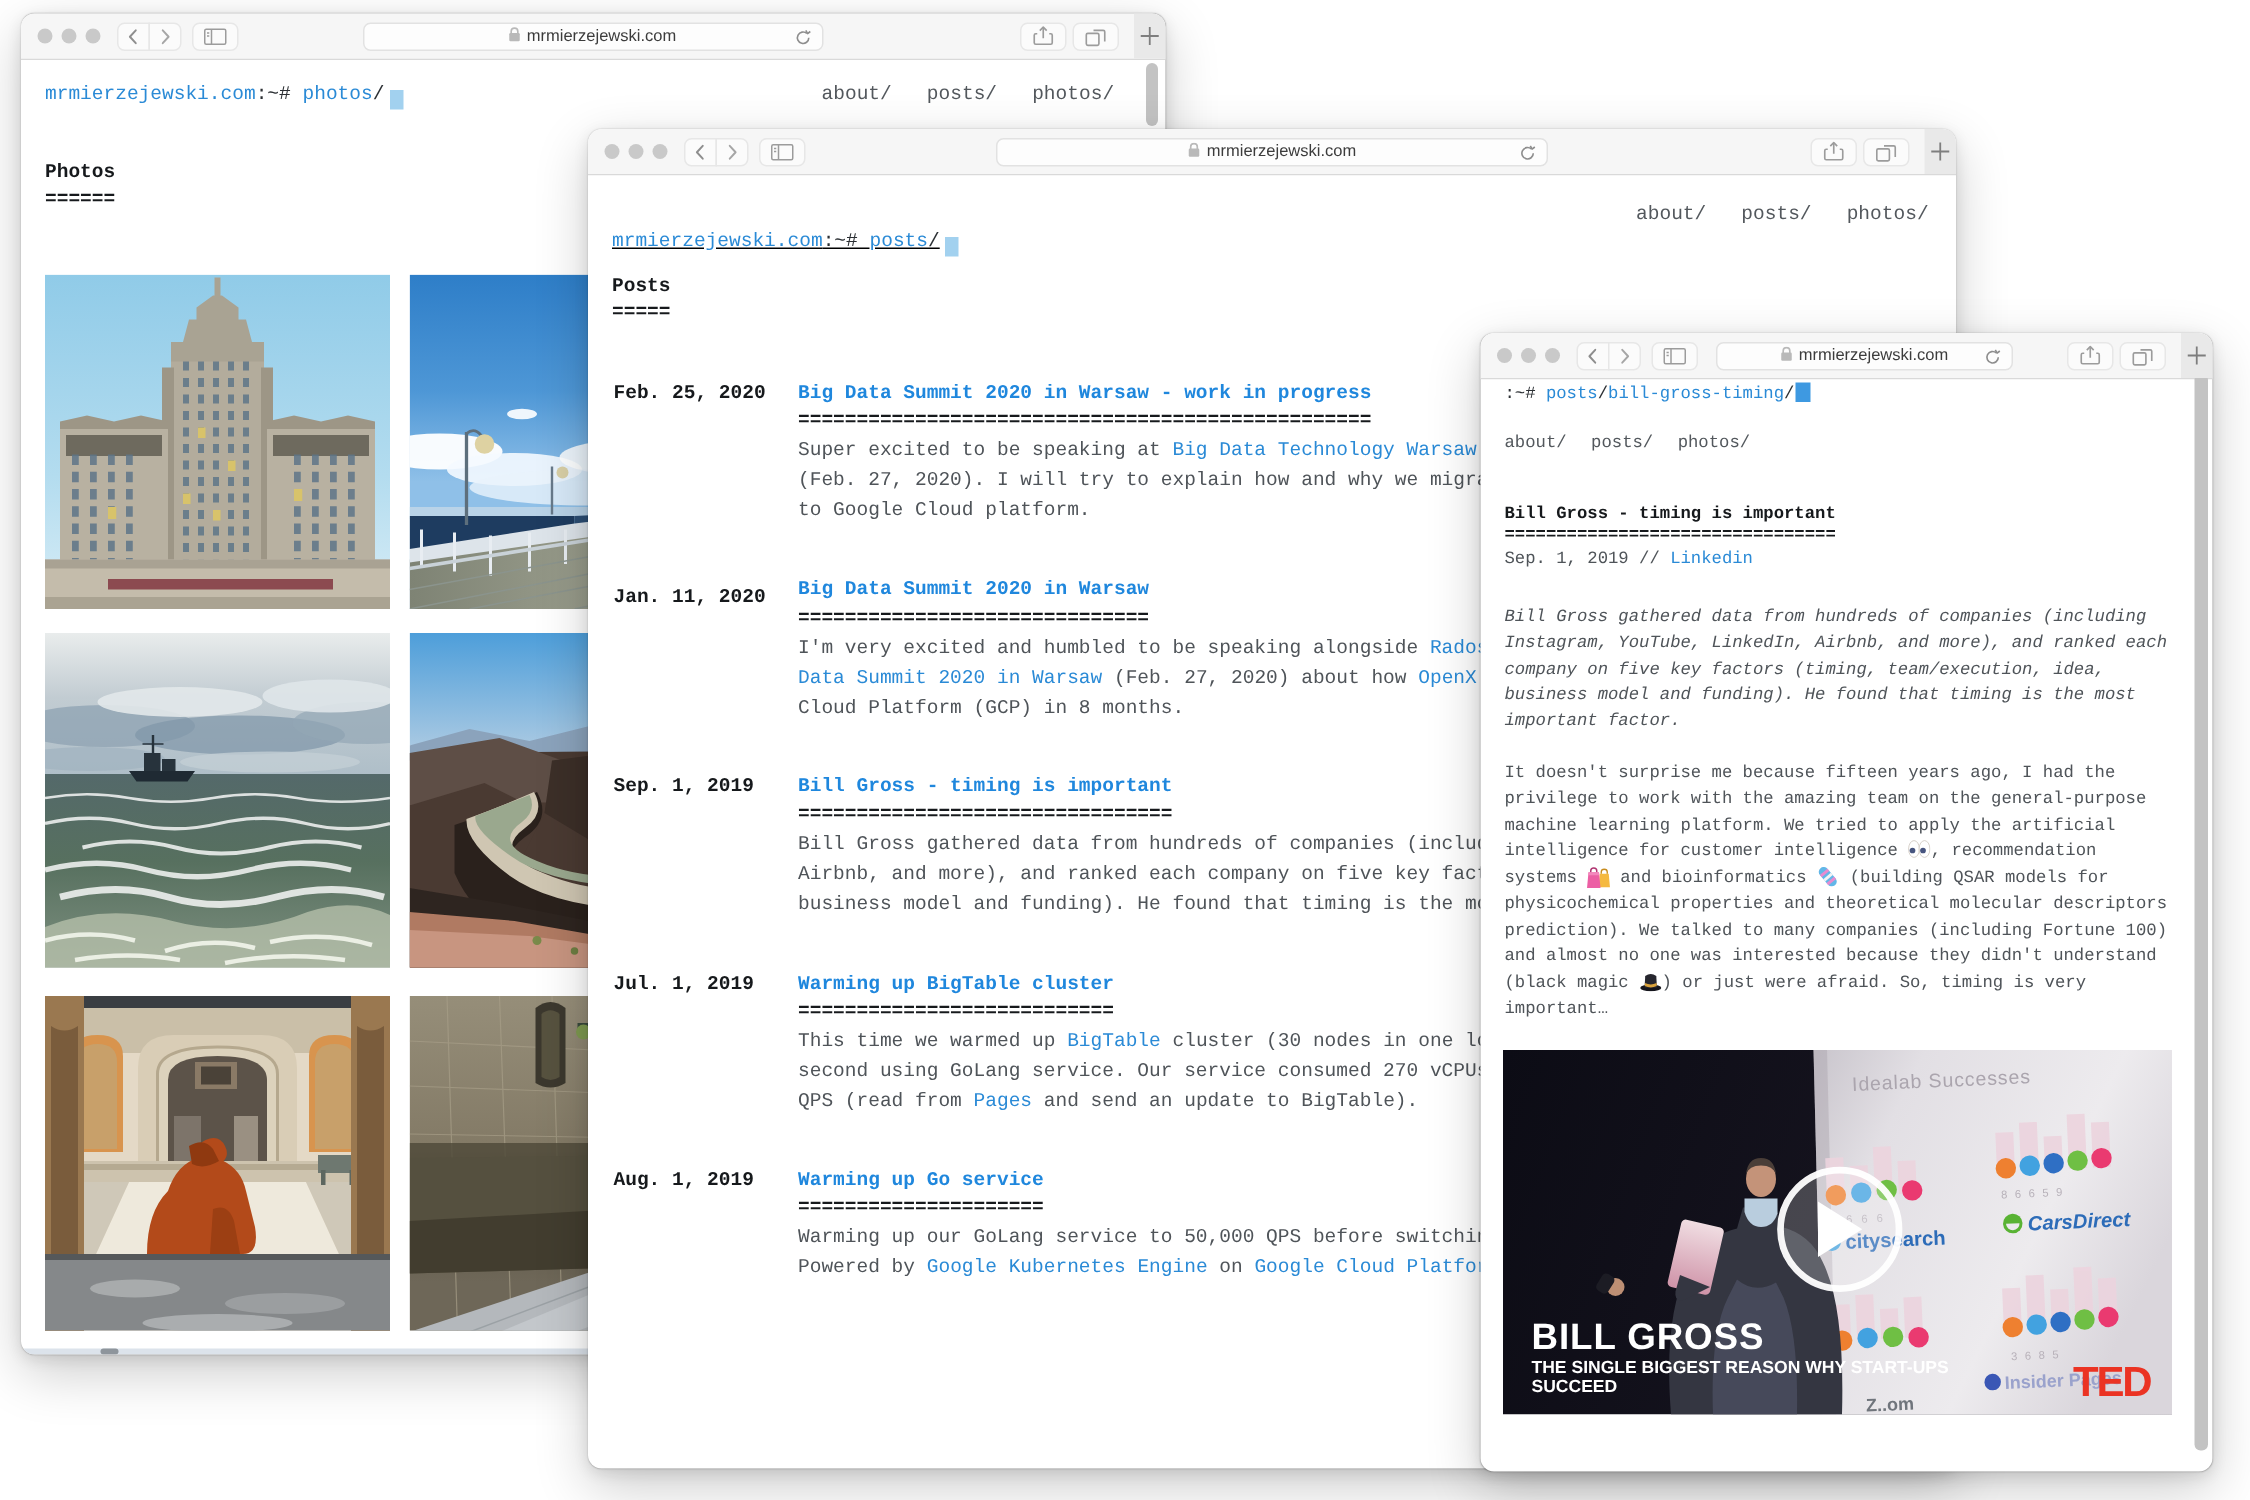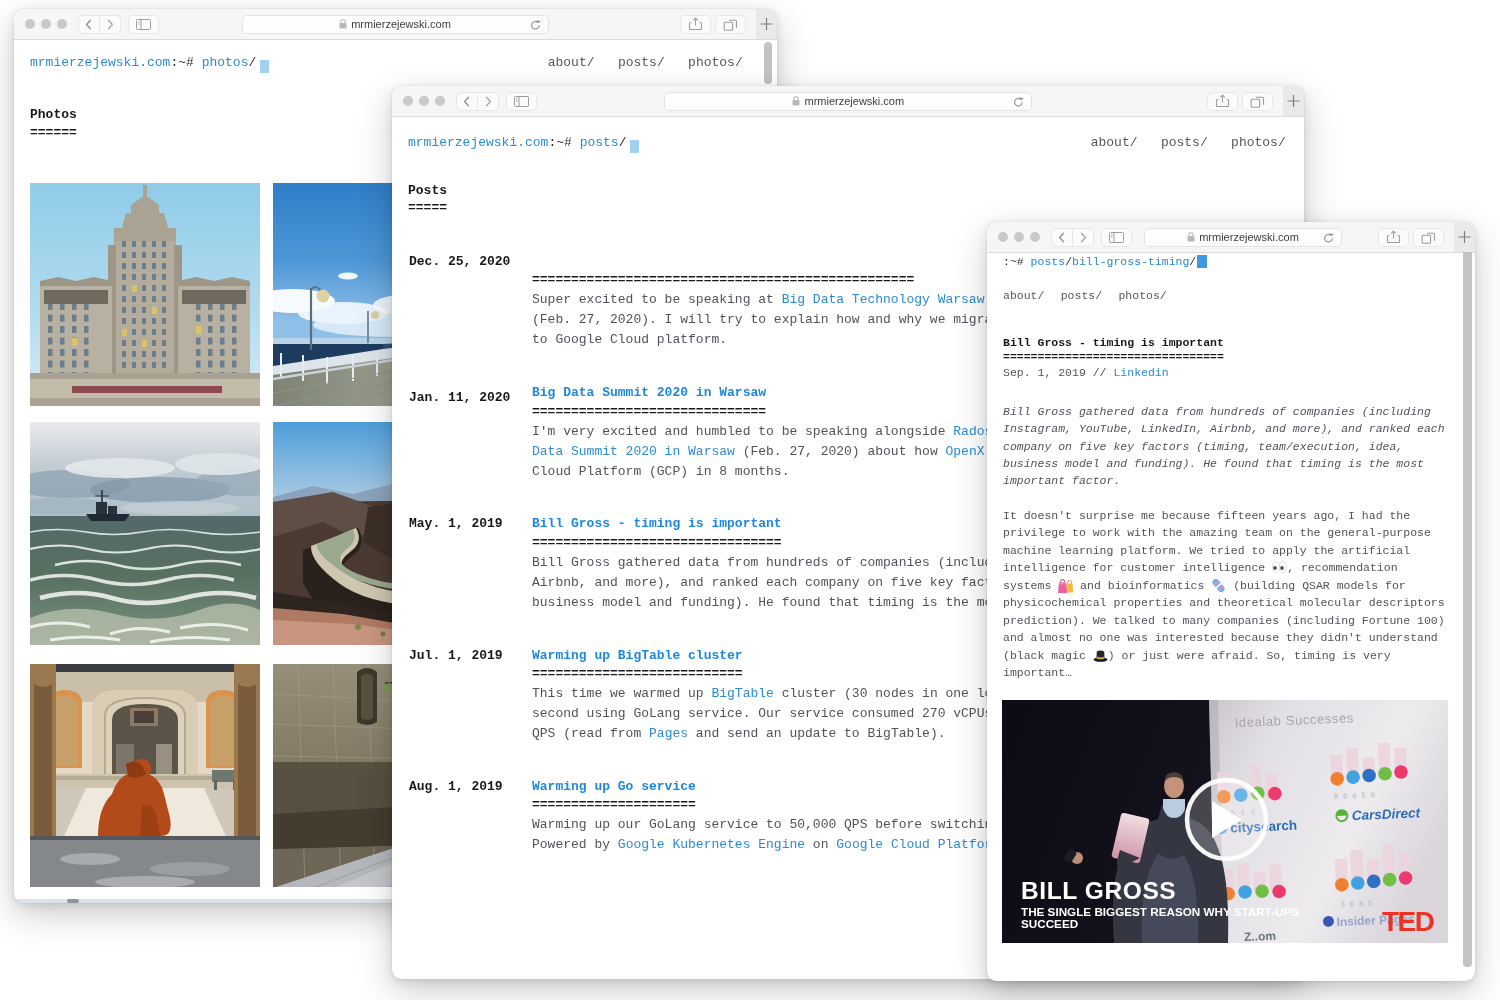--- a/index.html
+++ b/index.html
@@ -473,35 +473,36 @@
       </div>
   <div class="plus"><svg width="21" height="30" viewBox="0 0 21 30">
           <line x1="4.5" y1="15" x2="16.5" y2="15" stroke="#7e7e7e" stroke-width="1.2"></line>
           <line x1="10.5" y1="9" x2="10.5" y2="21" stroke="#7e7e7e" stroke-width="1.2"></line>
         </svg></div>
 </div>
 </div>
 
 <div class="win" style="left:392px;top:86px;width:912px;height:893px;z-index:2;">
 <div class="winclip">
-  <div class="t" style="left:16px;top:47px;"><span class="m13"><span class="lnk">mrmierzejewski.com</span><span style="color:#2b2f33">:~# </span><span class="lnk">posts</span><span style="color:#2b2f33">/</span><span class="cur1"></span></span></div>
+  <div class="t" style="left:16px;top:65px;text-decoration:underline;"><span class="m13"><span class="lnk">mrmierzejewski.com</span><span style="color:#2b2f33">:~# </span><span class="lnk">posts</span><span style="color:#2b2f33">/</span><span class="cur1"></span></span></div>
   <div class="t m13" style="left:698.7px;top:47px;color:#53585d;">about/   posts/   photos/</div>
   <div class="t b13" style="left:16px;top:94.5px;">Posts</div>
   <div class="t b13" style="left:16px;top:112.1px;">=====</div>
 
-  <div class="t b13" style="left:17px;top:165.9px;">Dec. 25, 2020</div>
+  <div class="t b13" style="left:17px;top:165.9px;">Feb. 25, 2020</div>
+  <div class="t b13 blnk" style="left:140px;top:165.9px;">Big Data Summit 2020 in Warsaw - work in progress</div>
   <div class="t b13" style="left:140px;top:184.4px;">=================================================</div>
   <div class="t m13" style="left:140px;top:204.4px;">Super excited to be speaking at <span class="lnk">Big Data Technology Warsaw 2020</span><br>(Feb. 27, 2020). I will try to explain how and why we migrated from on-prem<br>to Google Cloud platform.</div>
 
   <div class="t b13" style="left:17px;top:302px;">Jan. 11, 2020</div>
   <div class="t b13 blnk" style="left:140px;top:297.1px;">Big Data Summit 2020 in Warsaw</div>
   <div class="t b13" style="left:140px;top:315.6px;">==============================</div>
   <div class="t m13" style="left:140px;top:335.6px;">I'm very excited and humbled to be speaking alongside <span class="lnk">Radoslaw Stan</span><br><span class="lnk">Data Summit 2020 in Warsaw</span> (Feb. 27, 2020) about how <span class="lnk">OpenX migrated</span><br>Cloud Platform (GCP) in 8 months.</div>
 
-  <div class="t b13" style="left:17px;top:428.3px;">May. 1, 2019</div>
+  <div class="t b13" style="left:17px;top:428.3px;">Sep. 1, 2019</div>
   <div class="t b13 blnk" style="left:140px;top:428.3px;">Bill Gross - timing is important</div>
   <div class="t b13" style="left:140px;top:446.8px;">================================</div>
   <div class="t m13" style="left:140px;top:466.8px;">Bill Gross gathered data from hundreds of companies (including Instagram,<br>Airbnb, and more), and ranked each company on five key factors (timing, team<br>business model and funding). He found that timing is the most important fac</div>
 
   <div class="t b13" style="left:17px;top:559.5px;text-align:right;">Jul. 1, 2019</div>
   <div class="t b13 blnk" style="left:140px;top:559.5px;">Warming up BigTable cluster</div>
   <div class="t b13" style="left:140px;top:578px;">===========================</div>
   <div class="t m13" style="left:140px;top:598px;">This time we warmed up <span class="lnk">BigTable</span> cluster (30 nodes in one location) to 110<br>second using GoLang service. Our service consumed 270 vCPUs and scored arou<br>QPS (read from <span class="lnk">Pages</span> and send an update to BigTable).</div>
 
   <div class="t b13" style="left:17px;top:690.7px;">Aug. 1, 2019</div>

